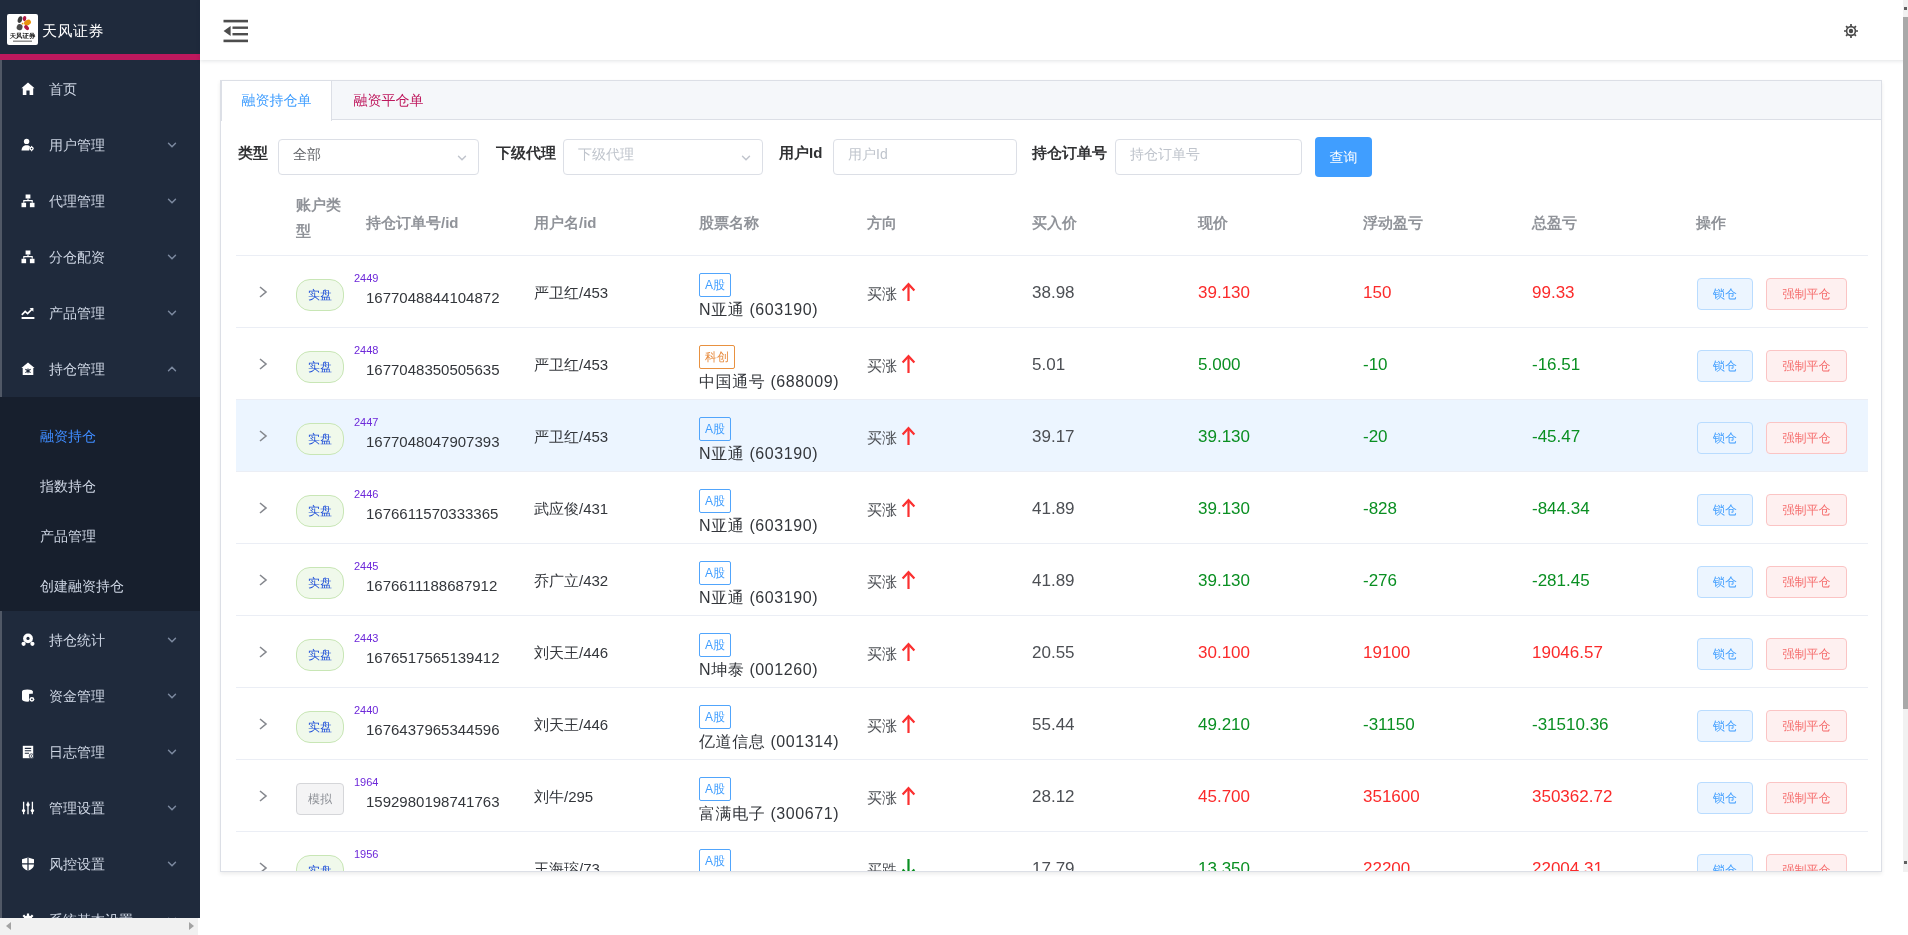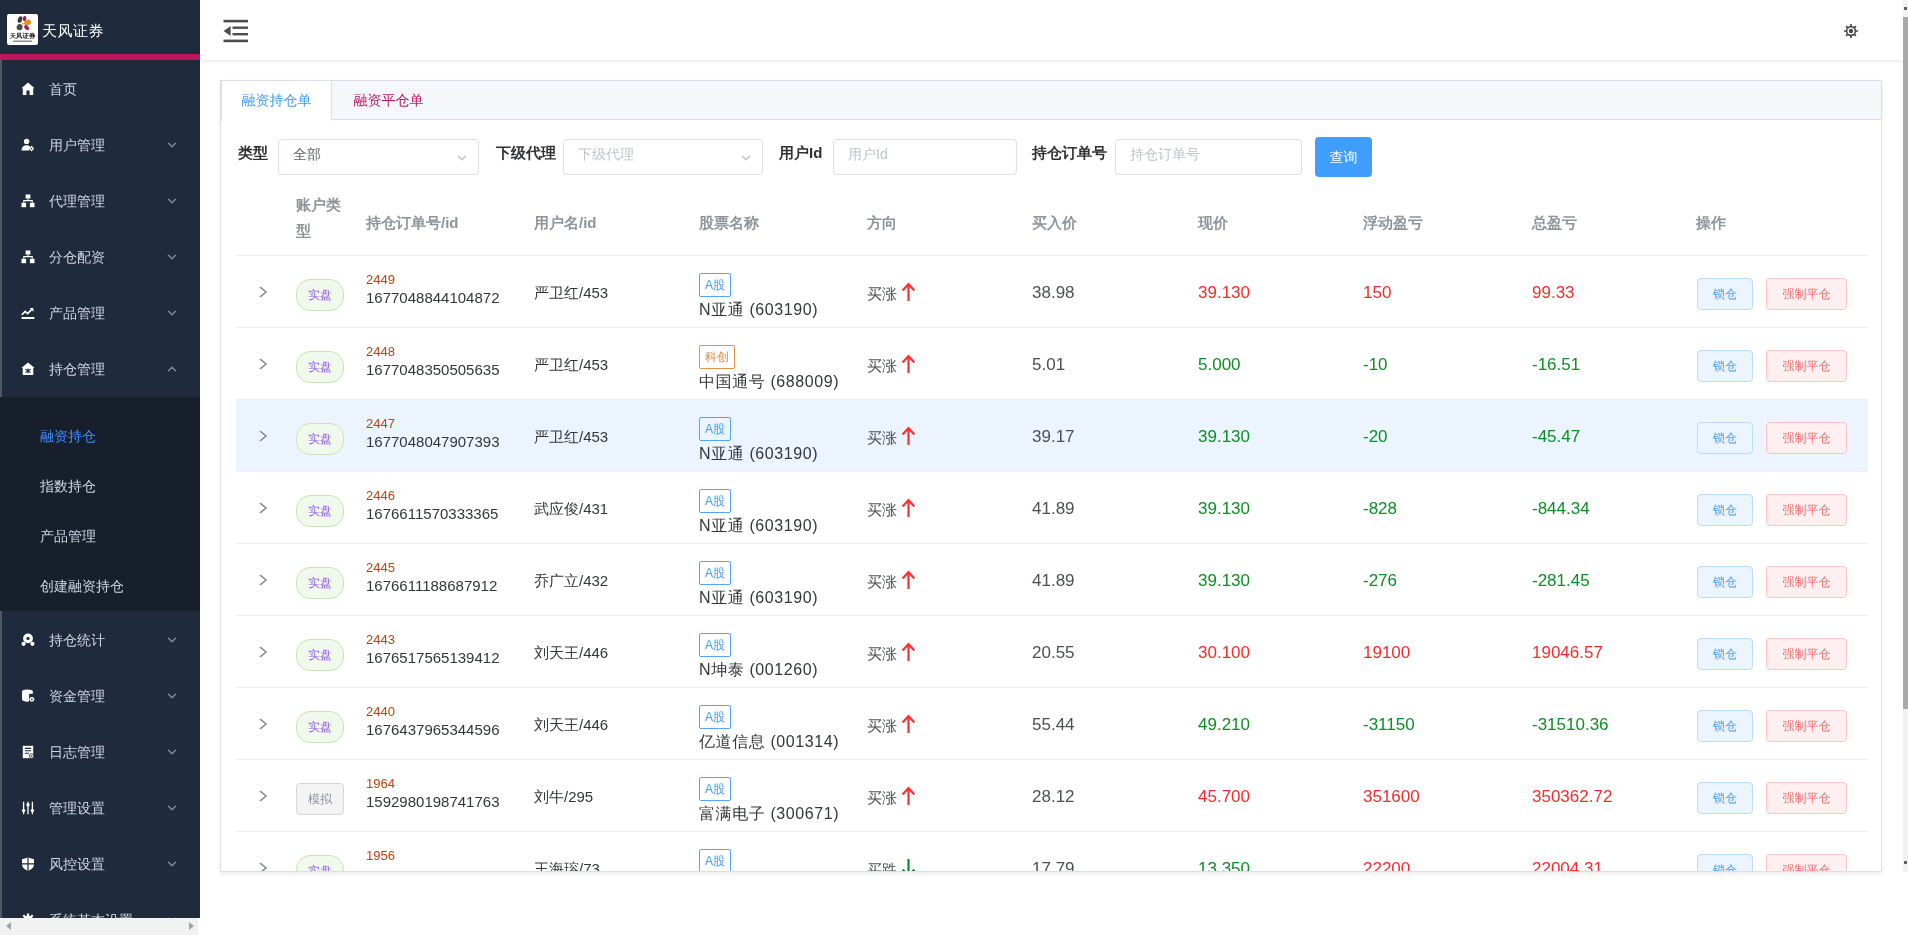--- a/index.html
+++ b/index.html
@@ -46,23 +46,23 @@
   color:#fff; font-size:14px; text-align:center; line-height:40px; }
 
 
 #tbl { position:absolute; left:15px; top:103px; width:1632px; }
 .th { position:absolute; font-size:15px; font-weight:700; color:#909399; line-height:26px; }
 .trow { position:absolute; left:0; width:1632px; height:72px; border-bottom:1px solid #ebeef5; }
 .trow.hl { background:#ecf5ff; }
 .exp { position:absolute; left:20px; top:28px; }
 .tag { position:absolute; left:60px; top:23px; width:48px; height:32px; border-radius:4px; font-size:12px;
   text-align:center; line-height:30px; border:1px solid; }
-.tag.g { color:#8b5cf6; background:#f0f9eb; border-color:#c8e6b5;border-radius:14px; }
+.tag.g { color:#1d4ed8; background:#f0f9eb; border-color:#c8e6b5;border-radius:14px; }
 .tag.m { color:#909399; background:#f4f4f5; border-color:#d5d6d9; }
-.osm { position:absolute; left:130px; top:16px; font-size:13px; color:#c2410c; }
+.osm { position:absolute; left:118px; top:16px; font-size:11px; color:#6d28d9; }
 .obig { position:absolute; left:130px; top:33px; font-size:15px; color:#33363b; }
 .usr { position:absolute; left:298px; top:28px; font-size:15px; color:#33363b; }
 .stag { position:absolute; left:463px; top:17px; height:24px; border-radius:2px; font-size:12px;
   padding:0 5px; line-height:22px; border:1px solid; }
 .stag.b { color:#409eff; background:transparent; border-color:#51a5fc; }
 .stag.o { color:#e78a3c; background:transparent; border-color:#e89140; }
 .stk { position:absolute; left:463px; top:44px; font-size:16px; letter-spacing:0.6px; color:#33363b; }
 .dir { position:absolute; left:631px; top:26px; font-size:15px; color:#4c4f54; }
 .num { position:absolute; top:27px; font-size:17px; }
 .c-buy { left:796px; color:#4c4f54; }

